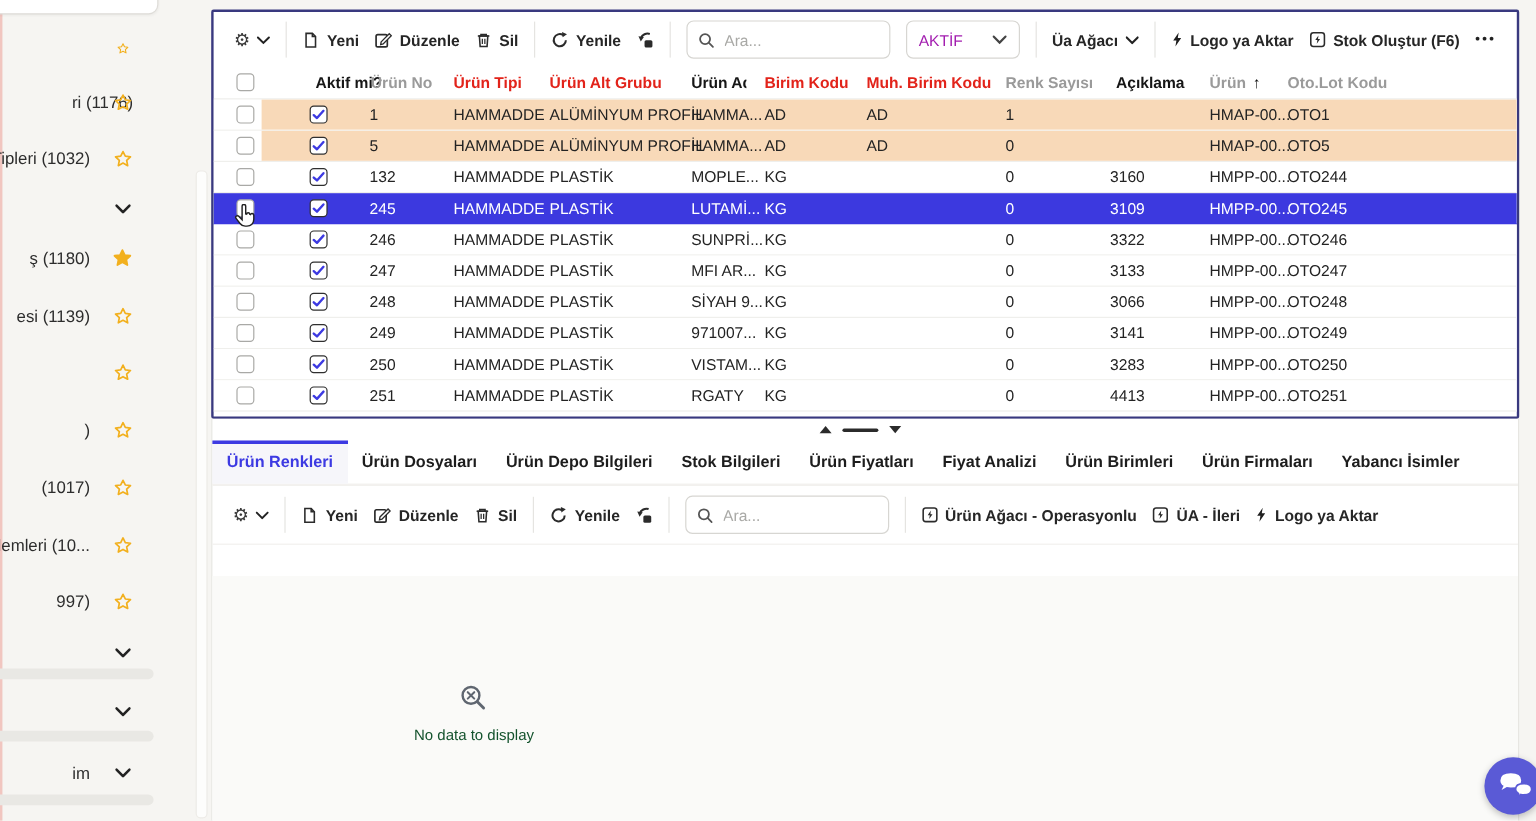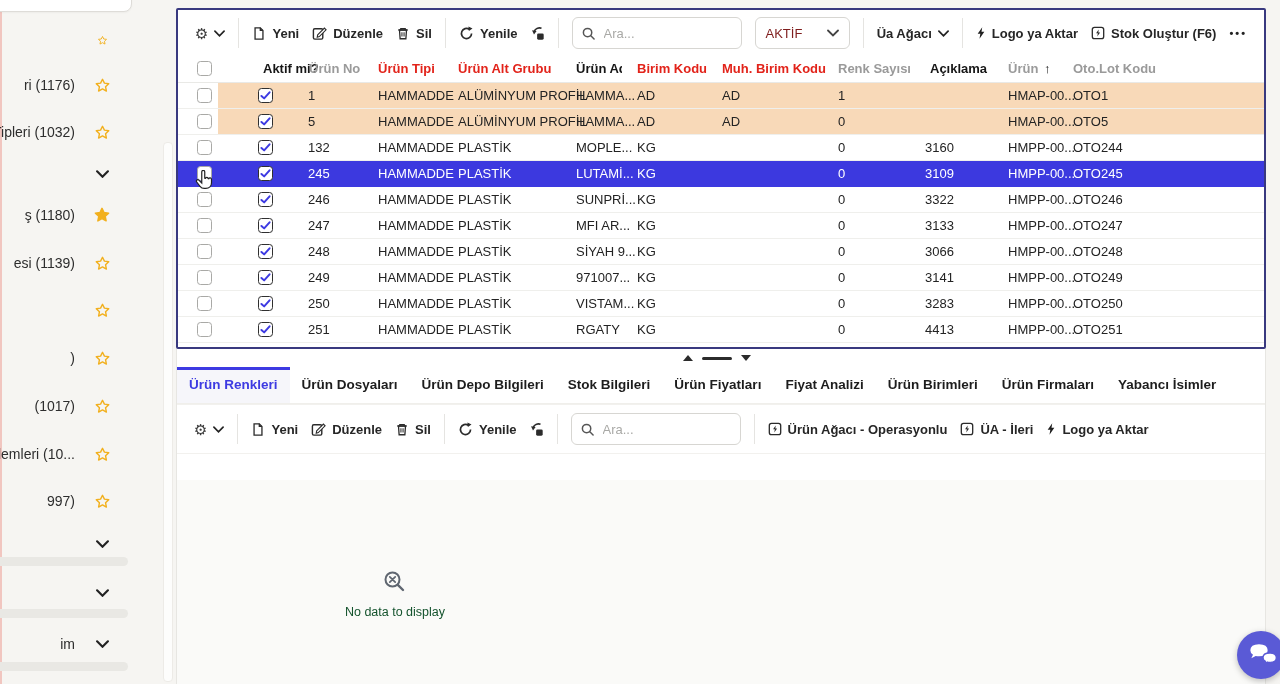--- a/index.html
+++ b/index.html
@@ -26,21 +26,21 @@
   .tb-btn svg{display:block;}
   .gear{font-size:15px;color:#3a3a3a;line-height:1;}
   .vdiv{width:1px;height:30px;background:#e5e4e1;flex:0 0 1px;}
   .searchbox{display:flex;align-items:center;gap:7px;width:150px;height:30px;border:1px solid #d7d6d2;
     border-radius:6px;padding:0 9px;background:#fff;box-sizing:content-box;}
   .searchbox input{border:0;outline:0;flex:1;font-family:"Liberation Sans",sans-serif;font-size:13px;
     color:#333;background:transparent;min-width:0;}
   .searchbox input::placeholder{color:#a9a9a6;}
   .selectbox{display:flex;align-items:center;justify-content:space-between;width:152px;height:30px;
     border:1px solid #d7d6d2;border-radius:6px;padding:0 10px;background:#fff;font-size:13px;
-    font-weight:500;color:#7f1d1d;cursor:pointer;}
+    font-weight:500;color:#a21caf;cursor:pointer;}
   .more-dots{margin-left:auto;font-size:11px;font-weight:700;letter-spacing:2px;color:#222;cursor:pointer;}
 
   
   .panel-top{position:absolute;left:176px;top:8px;width:1090px;height:341px;background:#fff;
     border:2px solid #39397f;border-radius:2px;box-sizing:border-box;overflow:hidden;}
   .panel-top .toolbar{top:0;height:46px;}
   .grid-header{position:absolute;left:0;top:46px;right:0;height:26px;border-bottom:1px solid #e9e9e6;}
   .hcell{position:absolute;top:0;line-height:26px;font-size:13px;font-weight:700;white-space:nowrap;cursor:pointer;}
   .hcell.red{color:#e2231a;}.hcell.gray{color:#9a9a9a;}.hcell.black{color:#161616;}
   .hclip{overflow:hidden;}
@@ -93,21 +93,21 @@
   <aside class="sidebar">
     <div class="sb-topcard"></div>
     <div id="sb-items">
         <div class="sb-item" style="top: 30px;">
           <span class="sb-ico">
             <svg width="11" height="11" viewBox="0 0 24 24">
               <path d="M12 3.2 L14.7 8.7 L20.8 9.5 L16.3 13.7 L17.5 19.8 L12 16.8 L6.5 19.8 L7.7 13.7 L3.2 9.5 L9.3 8.7 Z" fill="none" stroke="#f2b01e" stroke-width="2" stroke-linejoin="round"></path>
             </svg>
           </span>
         </div>
-        <div class="sb-item" style="top: 75px;">
+        <div class="sb-item" style="top: 75px; padding-left: 36px;">
           <span class="sb-label">ri (1176)</span>
           <span class="sb-ico">
             <svg width="17" height="17" viewBox="0 0 24 24">
               <path d="M12 3.2 L14.7 8.7 L20.8 9.5 L16.3 13.7 L17.5 19.8 L12 16.8 L6.5 19.8 L7.7 13.7 L3.2 9.5 L9.3 8.7 Z" fill="none" stroke="#f2b01e" stroke-width="2" stroke-linejoin="round"></path>
             </svg>
           </span>
         </div>
         <div class="sb-item" style="top: 122px;">
           <span class="sb-label">Tipleri (1032)</span>
           <span class="sb-ico">

